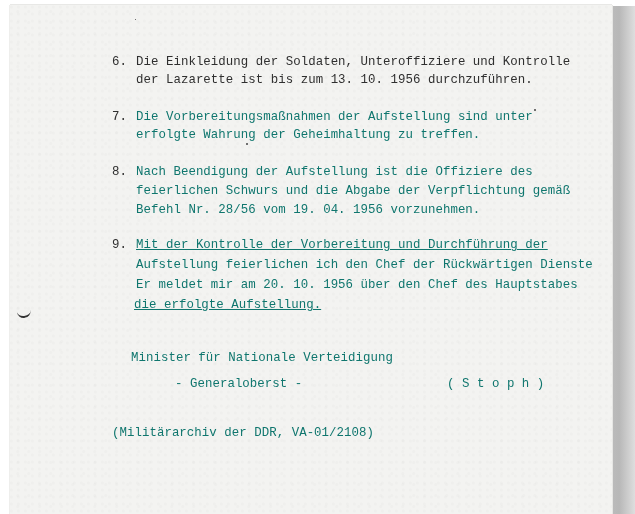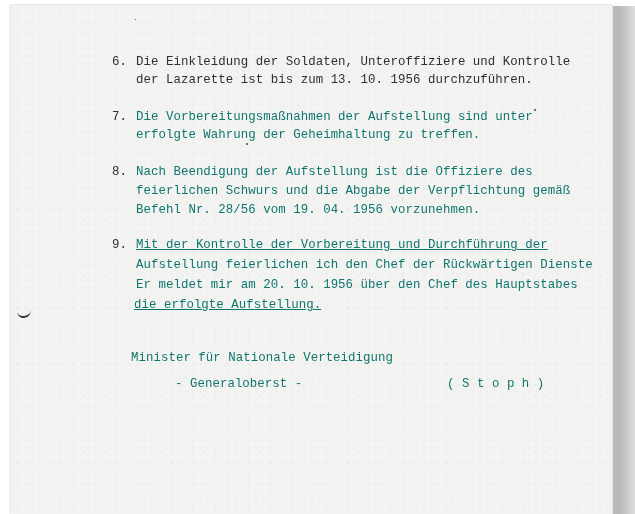--- a/index.html
+++ b/index.html
@@ -105,20 +105,21 @@
       <span class="line faint" style="left:126px; top:273px;">Er meldet mir am 20. 10. 1956 über den Chef des Hauptstabes</span>
       <span class="line faint" style="left:124px; top:293px;text-decoration:underline;">die erfolgte Aufstellung.</span>
     </div>
 
     <div>
       <span class="line faint" style="left:102px; top:346px;margin-left:19px;">Minister für Nationale Verteidigung</span>
       <span class="line faint" style="left:165px; top:372px;">- Generaloberst -</span>
       <span class="line faint" style="left:437px; top:372px;">( S t o p h )</span>
     </div>
 
+    <span class="line faint" style="left:102px; top:421px;">(Militärarchiv der DDR, VA-01/2108)</span>
 
     <div class="speck" style="left:524px; top:104px;"></div>
     <div class="speck" style="left:236px; top:138px;"></div>
     <div class="speck" style="left:125px; top:14px; width:1px; height:1px;"></div>
   </div>
 
   <div class="margin-mark"></div>
 </div>
 
 </body></html>

